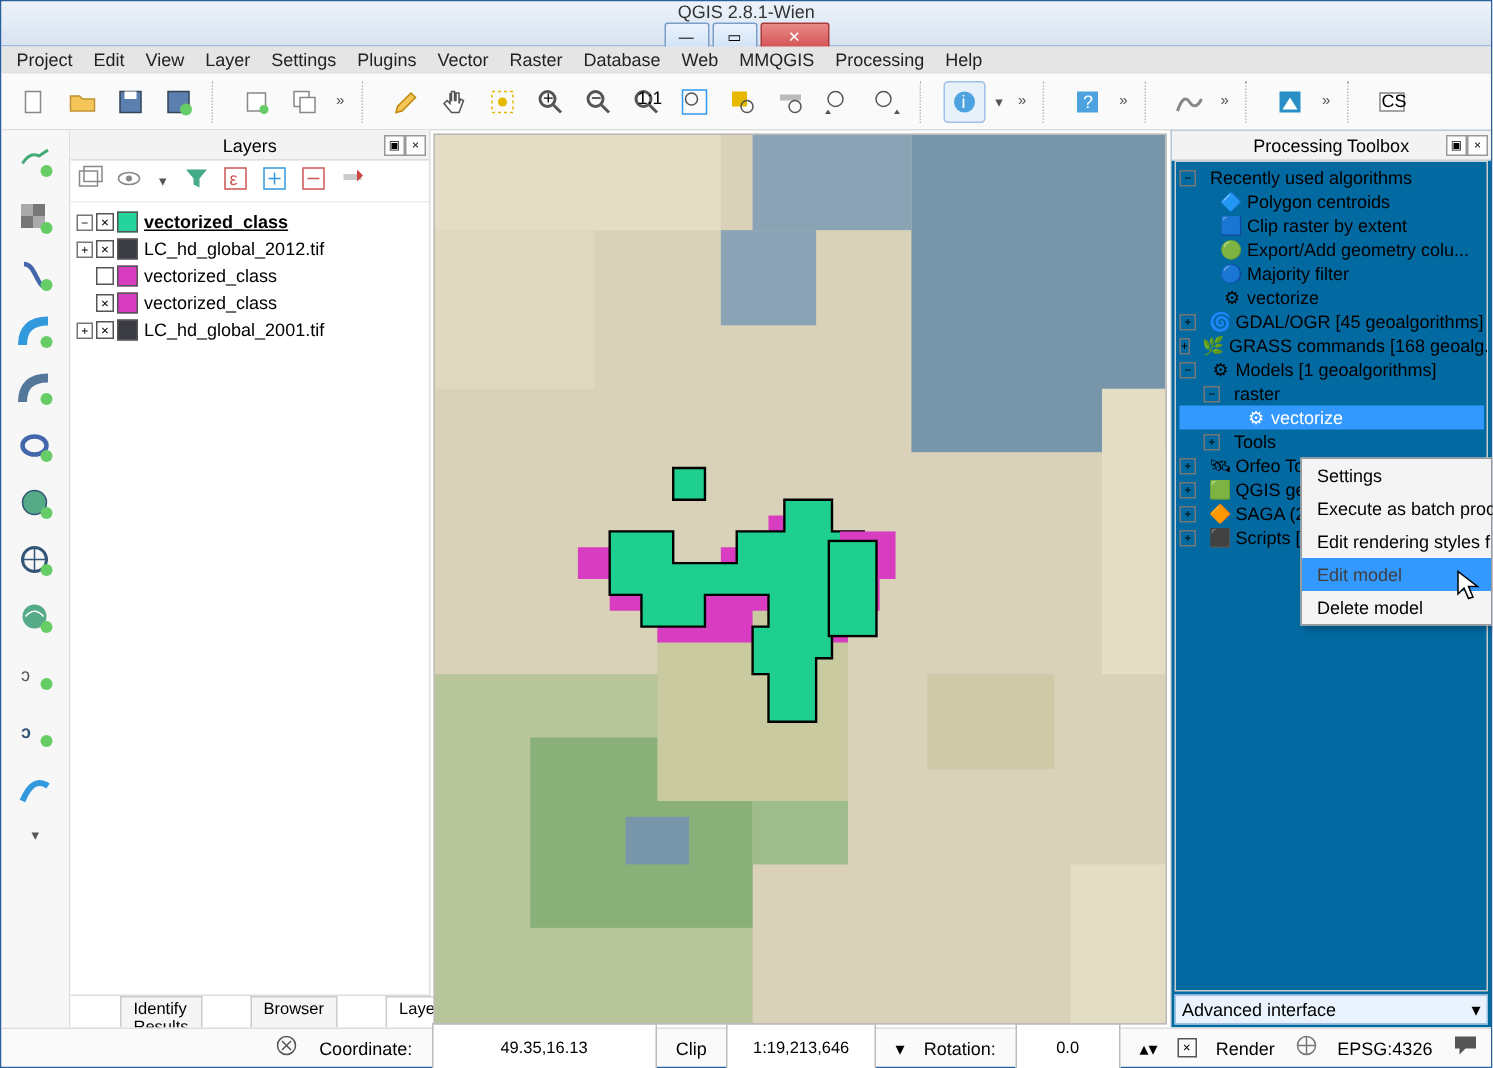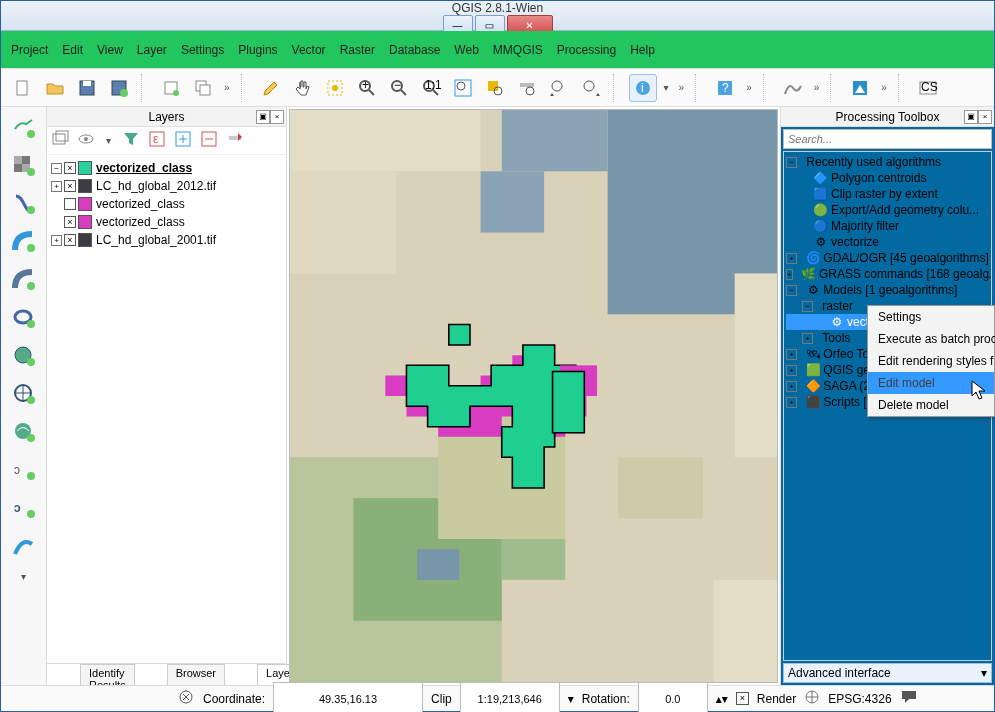--- a/index.html
+++ b/index.html
@@ -7,21 +7,21 @@
 
 
 .window-frame { border: 1px solid #2a5f9e; width: 995px; height: 712px; display: flex; flex-direction: column; background: #fff; }
 .titlebar { height: 30px; background: linear-gradient(#ecf2f9, #d8e4f3); display: flex; align-items: center; padding: 0 4px; border-bottom: 1px solid #a0b8d8; flex-direction: column; }
 .titlebar .app-icon { width: 16px; height: 16px; margin-right: 6px; }
 .titlebar .title { flex: 1; color: #333; }
 .titlebar .win-btns { display: flex; gap: 2px; }
 .win-btn { width: 30px; height: 20px; border: 1px solid #7a9ec6; border-radius: 2px; background: linear-gradient(#eaf2fc,#cfe1f5); display: flex; align-items: center; justify-content: center; font-size: 10px; }
 .win-btn.close { background: linear-gradient(#e98a8a,#d14a4a); color: #fff; border-color: #aa3b3b; width: 46px; }
 
-.menubar { height: 38px; background: #22c55e; border-bottom: 1px solid #ddd; display: flex; align-items: center; padding: 0 10px; gap: 14px; }
+.menubar { height: 18px; background: #e5e5e5; border-bottom: 1px solid #ddd; display: flex; align-items: center; padding: 0 10px; gap: 14px; }
 .menubar span { color: #222; cursor: default; }
 
 .toolbar { height: 38px; background: #fafafa; border-bottom: 1px solid #ddd; display: flex; align-items: center; padding: 0 8px; gap: 4px; }
 .tb-btn { width: 28px; height: 28px; border: 1px solid transparent; display: flex; align-items: center; justify-content: center; border-radius: 3px; }
 .tb-sep { width: 8px; height: 28px; border-left: 1px dotted #bbb; margin: 0 4px; }
 .chev { font-size: 10px; color: #555; margin: 0 3px; }
 
 .main-area { flex: 1; display: flex; min-height: 0; }
 
 
@@ -60,21 +60,21 @@
 .pt-row.selected { background: #3399ff; color: #fff; }
 .adv-combo { margin: 2px; height: 20px; border: 1px solid #9cc0e6; background: #eaf3fd; display: flex; align-items: center; padding: 0 4px; justify-content: space-between; font-size: 11px; }
 
 
 .context-menu { position: absolute; left: 867px; top: 305px; width: 128px; background: #f4f4f4; border: 1px solid #999; box-shadow: 2px 2px 4px rgba(0,0,0,0.25); z-index: 100; }
 .cm-item { padding: 4px 10px; font-size: 12px; white-space: nowrap; }
 .cm-item.highlight { background: #3399ff; color: #404040; }
 .cursor { position: absolute; left: 971px; top: 380px; z-index: 200; pointer-events: none; }
 
 
-.statusbar { height: 26px; border-top: 1px solid #ddd; background: #fafafa; display: flex; align-items: center; padding: 0 8px; gap: 8px; font-size: 11px; }
+.statusbar { height: 26px; border-top: 1px solid #ddd; background: #fafafa; display: flex; align-items: center; padding: 0 8px; gap: 8px; font-size: 11px; justify-content: space-between; }
 .statusbar input { border: 1px solid #bbb; height: 18px; padding: 16px 4px; font-size: 11px; text-align: center; }
 .sb-scale { width: 100px; }
 .sb-coord { width: 150px; }
 .sb-rot { width: 70px; }
 .sb-chk { width: 13px; height: 13px; border: 1px solid #555; font-size: 9px; line-height: 11px; text-align: center; }
 
 
 .ico { width: 20px; height: 20px; display: inline-block; }
 </style>
 </head>
@@ -441,23 +441,20 @@
       </svg>
     </div>
 
     <div class="proc-panel">
       <div class="panel-title">
         <span>Processing Toolbox</span>
         <div class="pin-close">
           <div class="pin-btn">▣</div>
           <div class="pin-btn">×</div>
         </div>
-      </div>
-      <div class="search-box">
-        <input type="text" placeholder="Search..." style="">
       </div>
       <div class="proc-tree">
         <div class="pt-row"><span class="tree-box">−</span>&nbsp;<span>Recently used algorithms</span></div>
         <div class="pt-row" style="padding-left:28px">
             <span class="pt-icon">🔷</span>
             <span>Polygon centroids</span>
           </div>
         <div class="pt-row" style="padding-left:28px">
             <span class="pt-icon">🟦</span>
             <span>Clip raster by extent</span>

